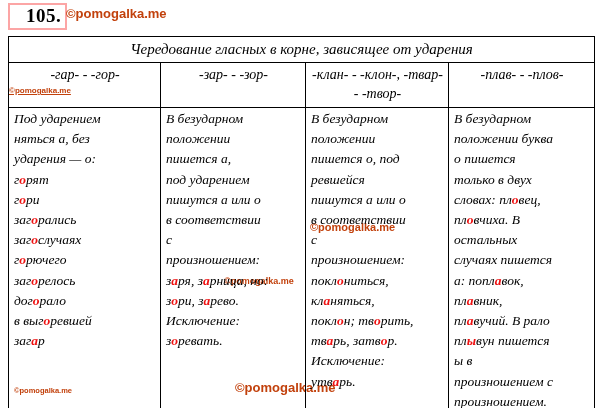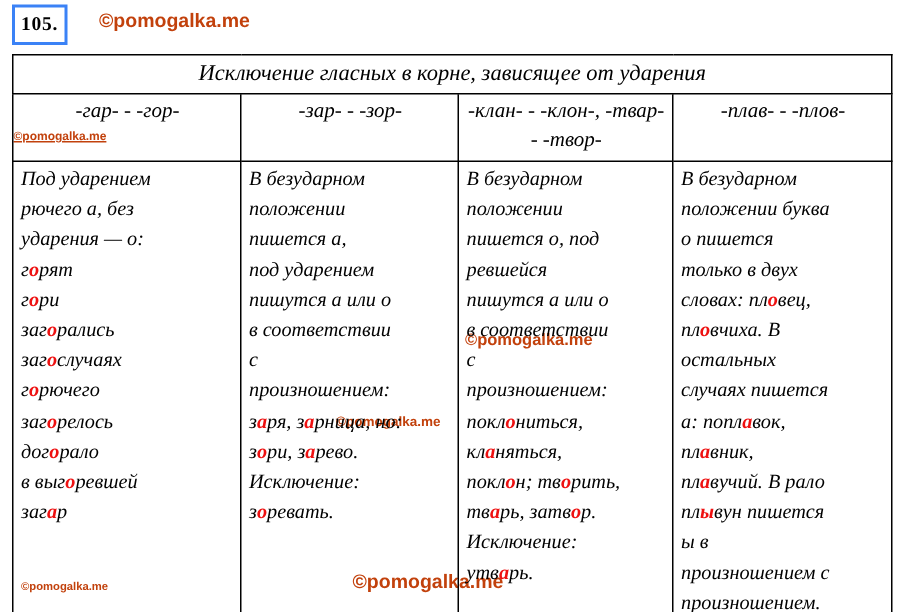--- a/index.html
+++ b/index.html
@@ -13,25 +13,25 @@
     position: relative;
     font-family: "Liberation Serif", "DejaVu Serif", serif;
     overflow: hidden;
   }
 
   
   #ex-number-box {
     position: absolute;
     left: 8px;
     top: 3px;
-    border: 2px solid #3b82f6;
-    padding: 0px 4px 1px 4px;
+    border: 2px solid #fca5a5;
+    padding: 0px 4px 1px 16px;
     font-family: "Liberation Serif", "DejaVu Serif", serif;
     font-weight: bold;
-    font-size: 13px;
+    font-size: 19px;
     line-height: 22px;
     letter-spacing: 0.5px;
     color: #000;
   }
 
   
   .wm {
     position: absolute;
     font-family: "Liberation Sans", "DejaVu Sans", sans-serif;
     font-weight: bold;
@@ -112,32 +112,32 @@
 
 <table id="rule-table">
   <colgroup>
     <col class="c1">
       <col class="c2">
       <col class="c3">
       <col class="c4">
   </colgroup>
   <tbody>
     <tr>
-      <td class="title-cell" colspan="4">Исключение гласных в корне, зависящее от ударения</td>
+      <td class="title-cell" colspan="4">Чередование гласных в корне, зависящее от ударения</td>
     </tr>
     <tr>
       <td class="head-cell">-гар- - -гор-</td>
       <td class="head-cell">-зар- - -зор-</td>
       <td class="head-cell">-клан- - -клон-, -твар- - -твор-</td>
       <td class="head-cell">-плав- - -плов-</td>
     </tr>
     <tr>
       <td class="body-cell">
           <p><span>Под ударением</span></p>
-          <p><span>рючего а, без</span></p>
+          <p><span>няться а, без</span></p>
           <p><span>ударения — о:</span></p>
           <p><span>г</span><span class="hl">о</span><span>рят</span></p>
           <p><span>г</span><span class="hl">о</span><span>ри</span></p>
           <p><span>заг</span><span class="hl">о</span><span>рались</span></p>
           <p><span>заг</span><span class="hl">о</span><span>случаях</span></p>
           <p><span>г</span><span class="hl">о</span><span>рючего</span></p>
           <p><span>заг</span><span class="hl">о</span><span>релось</span></p>
           <p><span>дог</span><span class="hl">о</span><span>рало</span></p>
           <p><span>в выг</span><span class="hl">о</span><span>ревшей</span></p>
           <p><span>заг</span><span class="hl">а</span><span>р</span></p>

